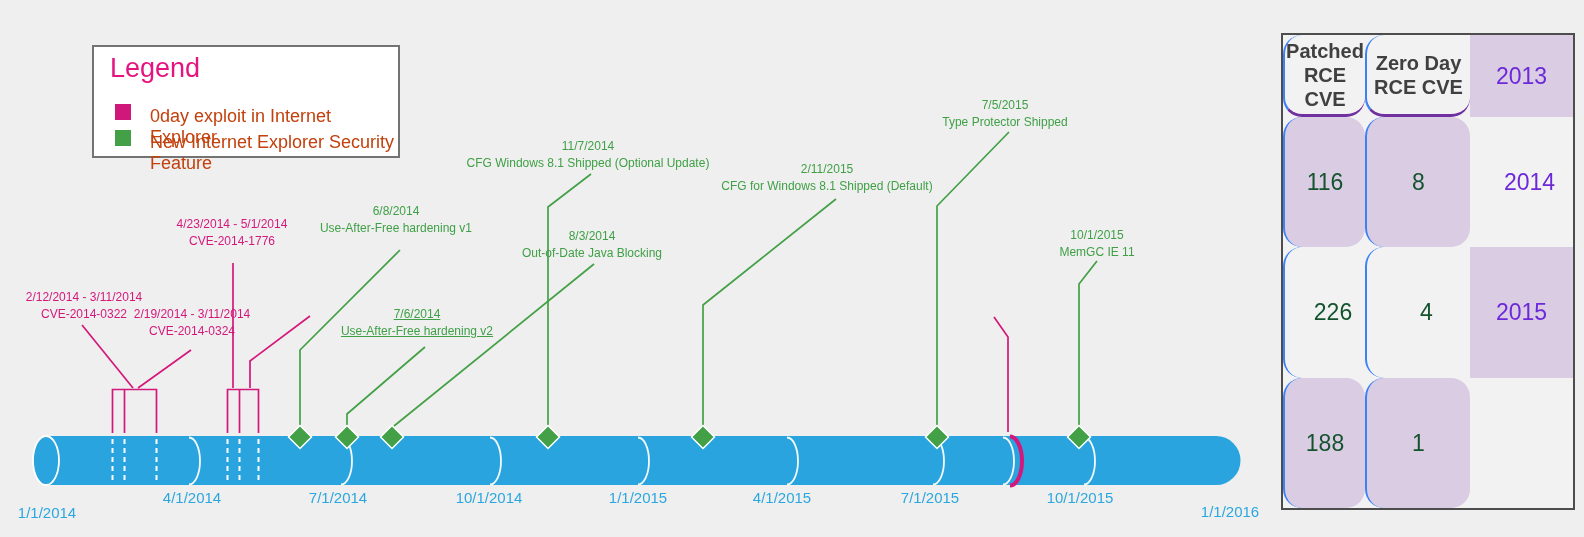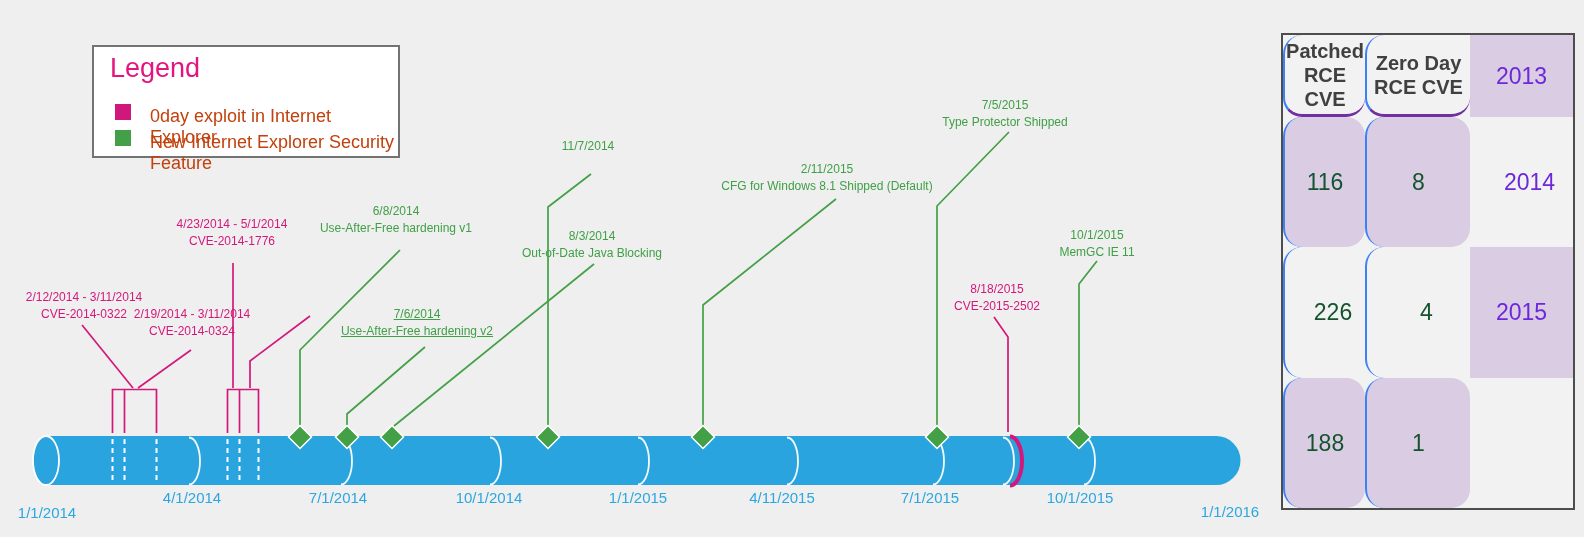--- a/index.html
+++ b/index.html
@@ -108,59 +108,56 @@
     <div>CVE-2014-0322</div>
   </div>
   <div class="ann pink" style="left:112px;top:306px;width:160px;">
     <div>2/19/2014 - 3/11/2014</div>
     <div>CVE-2014-0324</div>
   </div>
   <div class="ann pink" style="left:151px;top:216px;width:162px;">
     <div>4/23/2014 - 5/1/2014</div>
     <div>CVE-2014-1776</div>
   </div>
-  <div class="ann pink" style="left:916px;top:281px;width:162px;">
-    <div>8/18/2015</div>
-    <div>CVE-2015-2502</div>
-  </div>
 
   <div class="ann green" style="left:294px;top:203px;width:204px;">
     <div>6/8/2014</div>
     <div>Use-After-Free hardening v1</div>
   </div>
   <div class="ann green" style="left:315px;top:306px;width:204px;text-decoration:underline;">
     <div>7/6/2014</div>
     <div>Use-After-Free hardening v2</div>
   </div>
   <div class="ann green" style="left:490px;top:228px;width:204px;">
     <div>8/3/2014</div>
     <div>Out-of-Date Java Blocking</div>
   </div>
   <div class="ann green" style="left:432px;top:138px;width:312px;">
     <div>11/7/2014</div>
+    <div>CFG Windows 8.1 Shipped (Optional Update)</div>
   </div>
   <div class="ann green" style="left:677px;top:161px;width:300px;">
     <div>2/11/2015</div>
     <div>CFG for Windows 8.1 Shipped (Default)</div>
   </div>
   <div class="ann green" style="left:900px;top:97px;width:210px;">
     <div>7/5/2015</div>
     <div>Type Protector Shipped</div>
   </div>
   <div class="ann green" style="left:1007px;top:227px;width:180px;">
     <div>10/1/2015</div>
     <div>MemGC IE 11</div>
   </div>
 
   <div class="axis-label" style="left:2px;top:504px;">1/1/2014</div>
   <div class="axis-label" style="left:147px;top:489px;">4/1/2014</div>
   <div class="axis-label" style="left:293px;top:489px;">7/1/2014</div>
   <div class="axis-label" style="left:444px;top:489px;">10/1/2014</div>
   <div class="axis-label" style="left:593px;top:489px;">1/1/2015</div>
-  <div class="axis-label" style="left:737px;top:489px;">4/11/2015</div>
+  <div class="axis-label" style="left:737px;top:489px;">4/1/2015</div>
   <div class="axis-label" style="left:885px;top:489px;">7/1/2015</div>
   <div class="axis-label" style="left:1035px;top:489px;">10/1/2015</div>
   <div class="axis-label" style="left:1185px;top:503px;">1/1/2016</div>
 
   <div id="cve-table">
     <div class="cell hdr c2">Patched
 RCE CVE</div>
     <div class="cell hdr c3">Zero Day
 RCE CVE</div>
 

